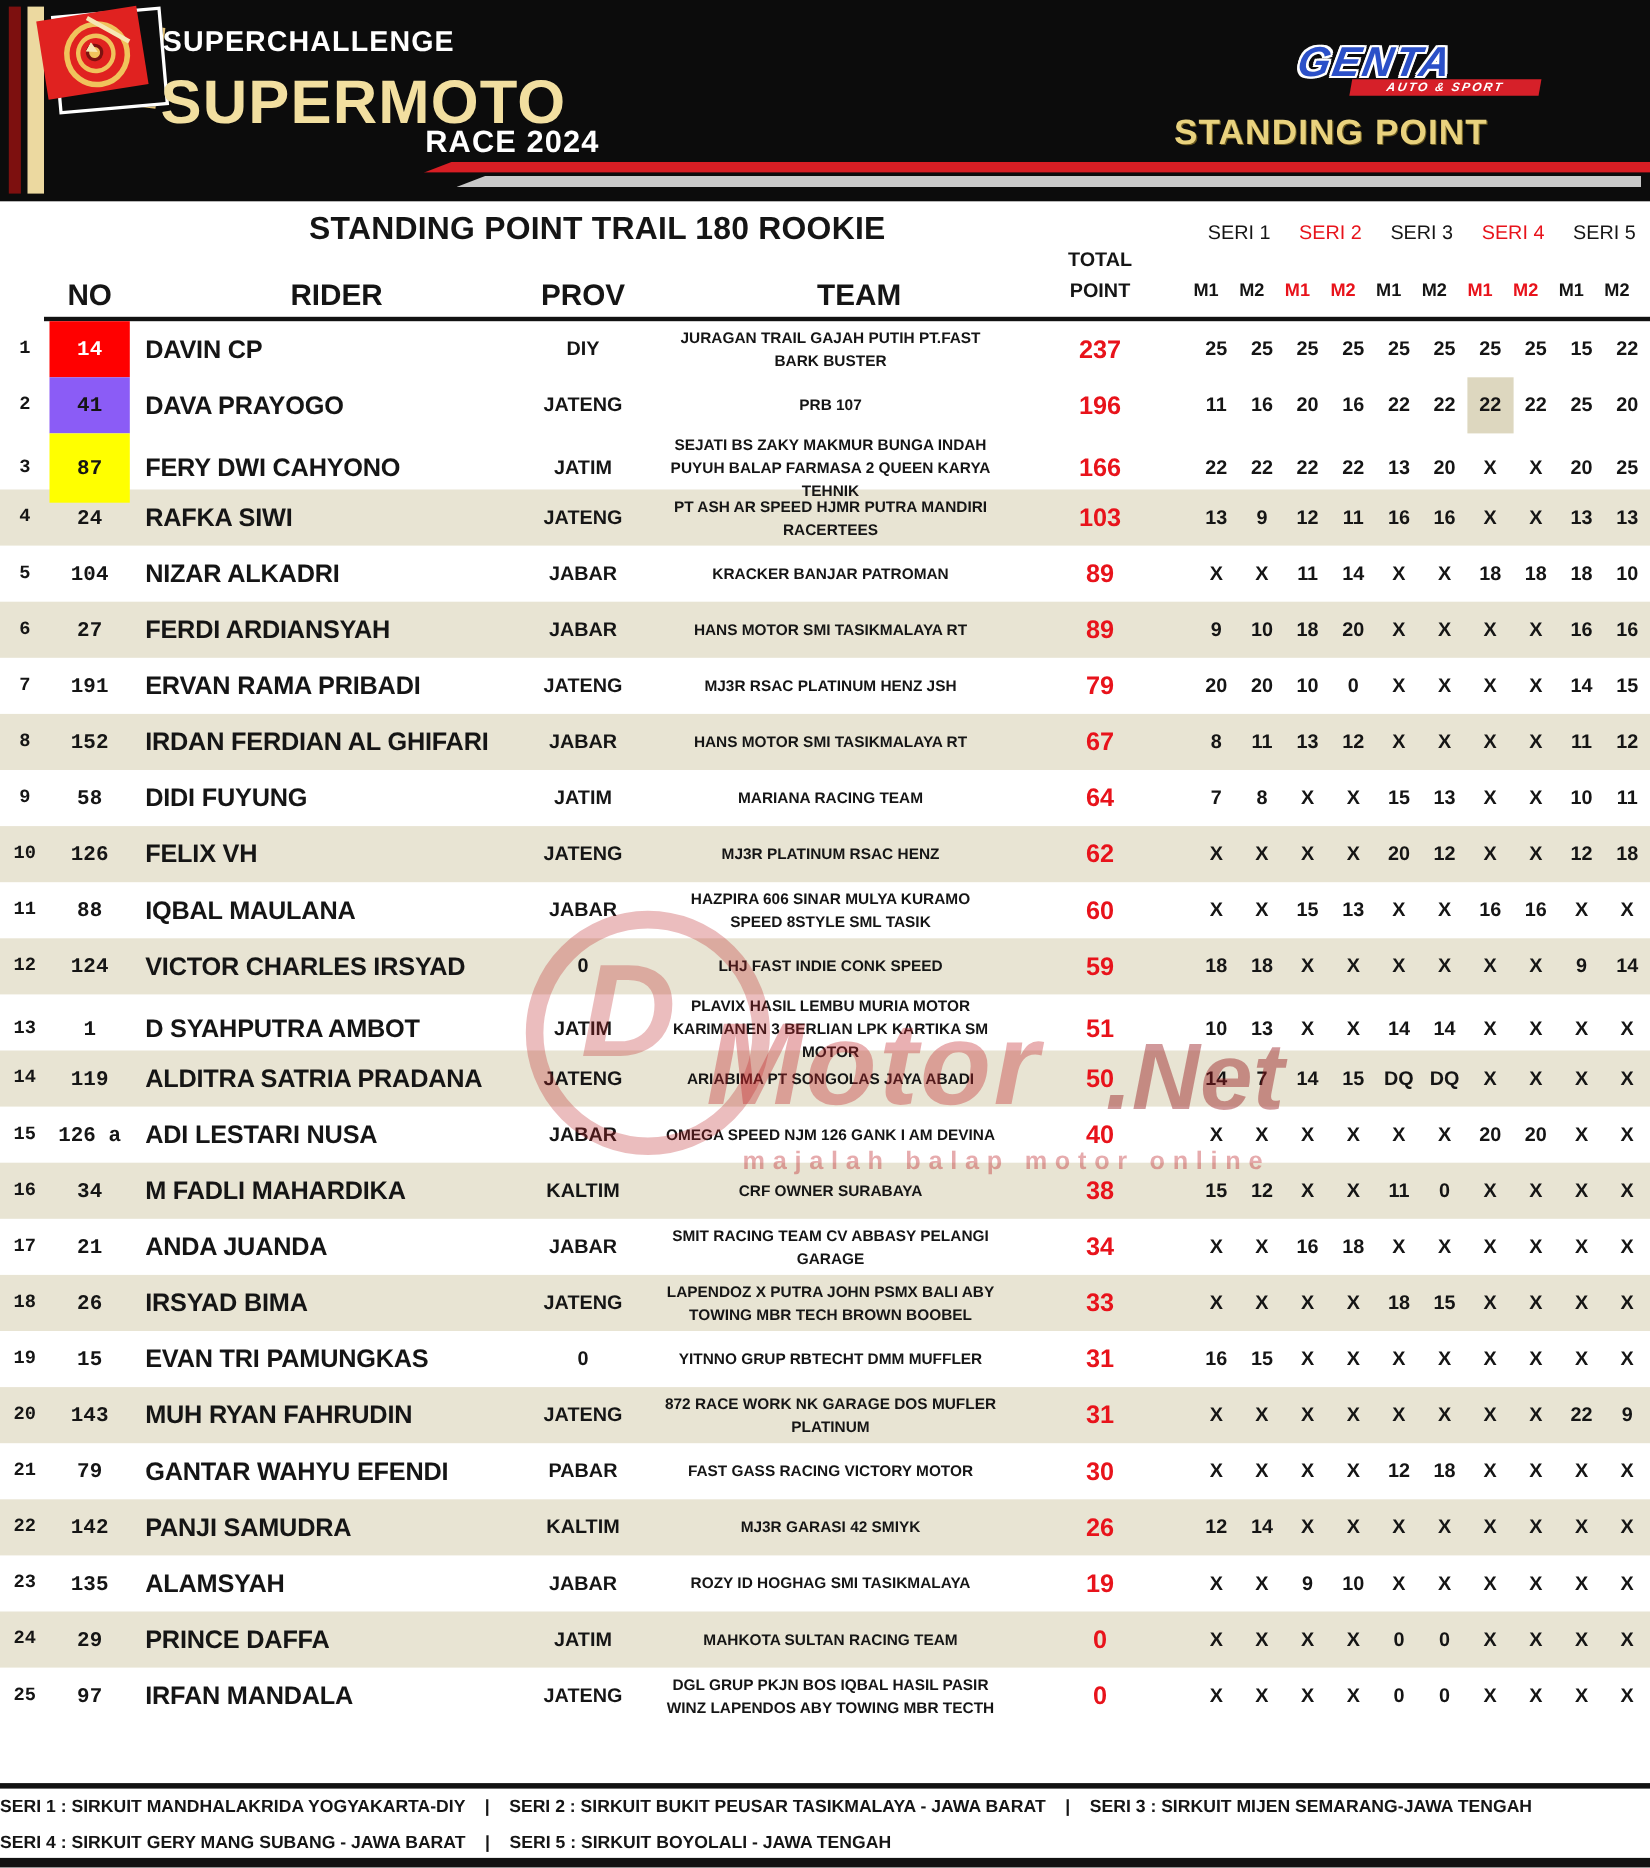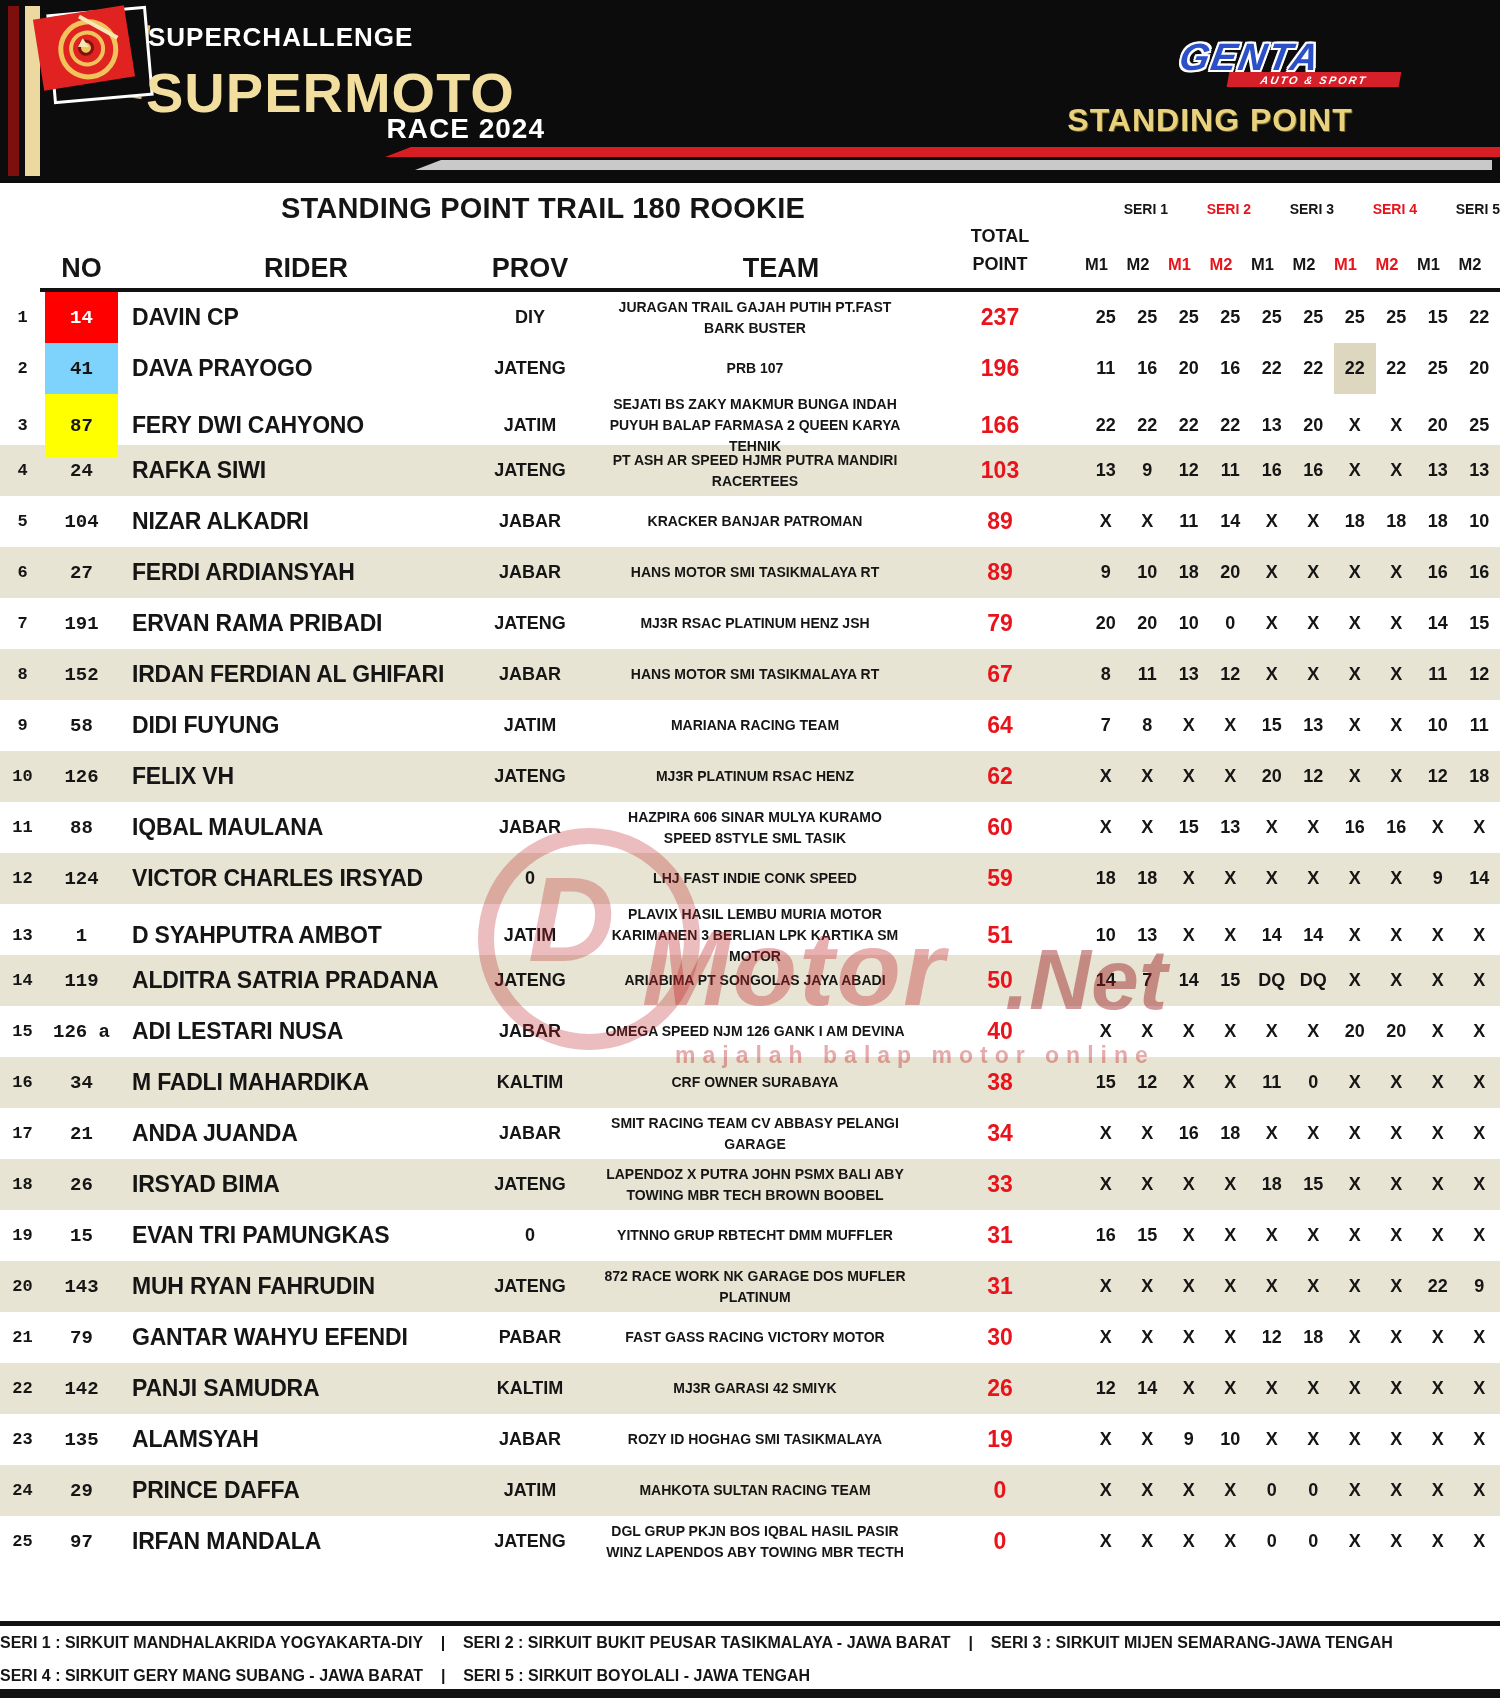--- a/index.html
+++ b/index.html
@@ -45,21 +45,21 @@
   
   .tbl-title{position:absolute;left:238px;top:192px;width:610px;text-align:center;
       font-size:29px;font-weight:800;letter-spacing:.2px;}
   .colhead{position:absolute;top:253px;font-weight:700;font-size:27px;text-align:center;}
   .h-no{left:45px;width:73px;}
   .h-rider{left:206px;width:200px;}
   .h-prov{left:470px;width:120px;}
   .h-team{left:691px;width:180px;}
   .h-total1{left:915px;width:170px;top:226px;font-size:18px;}
   .h-total2{left:915px;width:170px;top:254px;font-size:18px;}
-  .seri-head{position:absolute;top:201px;width:83px;text-align:right;font-size:14px;font-weight:700;}
+  .seri-head{position:absolute;top:201px;width:83px;text-align:center;font-size:18px;font-weight:400;}
   .moto-head{position:absolute;top:255px;width:41.5px;font-size:16.5px;font-weight:700;}
   .red{color:#e8131b;}
   .toprule{position:absolute;left:40px;top:288px;width:1460px;height:4px;background:#121212;}
 
   
   .rows{position:absolute;left:0;top:292px;width:1500px;}
   .row{height:51px;display:grid;align-items:center;
        grid-template-columns:45px 73px 347px 130px 320px 170px repeat(10,41.5px);}
   .row.shade{background:#e8e4d3;}
   .rank{text-align:center;font-size:17px;font-weight:600;font-family:"Liberation Mono",monospace;}
@@ -166,21 +166,21 @@
         <div class="score">25</div>
         <div class="score">25</div>
         <div class="score">25</div>
         <div class="score">25</div>
         <div class="score">25</div>
         <div class="score">15</div>
         <div class="score">22</div>
       </div>
       <div class="row">
       <div class="rank">2</div>
-      <div class="plate" style="background: #7dd3fc; color: rgb(21, 21, 21);">41</div>
+      <div class="plate" style="background: #8b5cf6; color: rgb(21, 21, 21);">41</div>
       <div class="rname">DAVA PRAYOGO</div>
       <div class="prov">JATENG</div>
       <div class="team">PRB 107</div>
       <div class="total">196</div>
     <div class="score">11</div>
         <div class="score">16</div>
         <div class="score">20</div>
         <div class="score">16</div>
         <div class="score">22</div>
         <div class="score">22</div>

